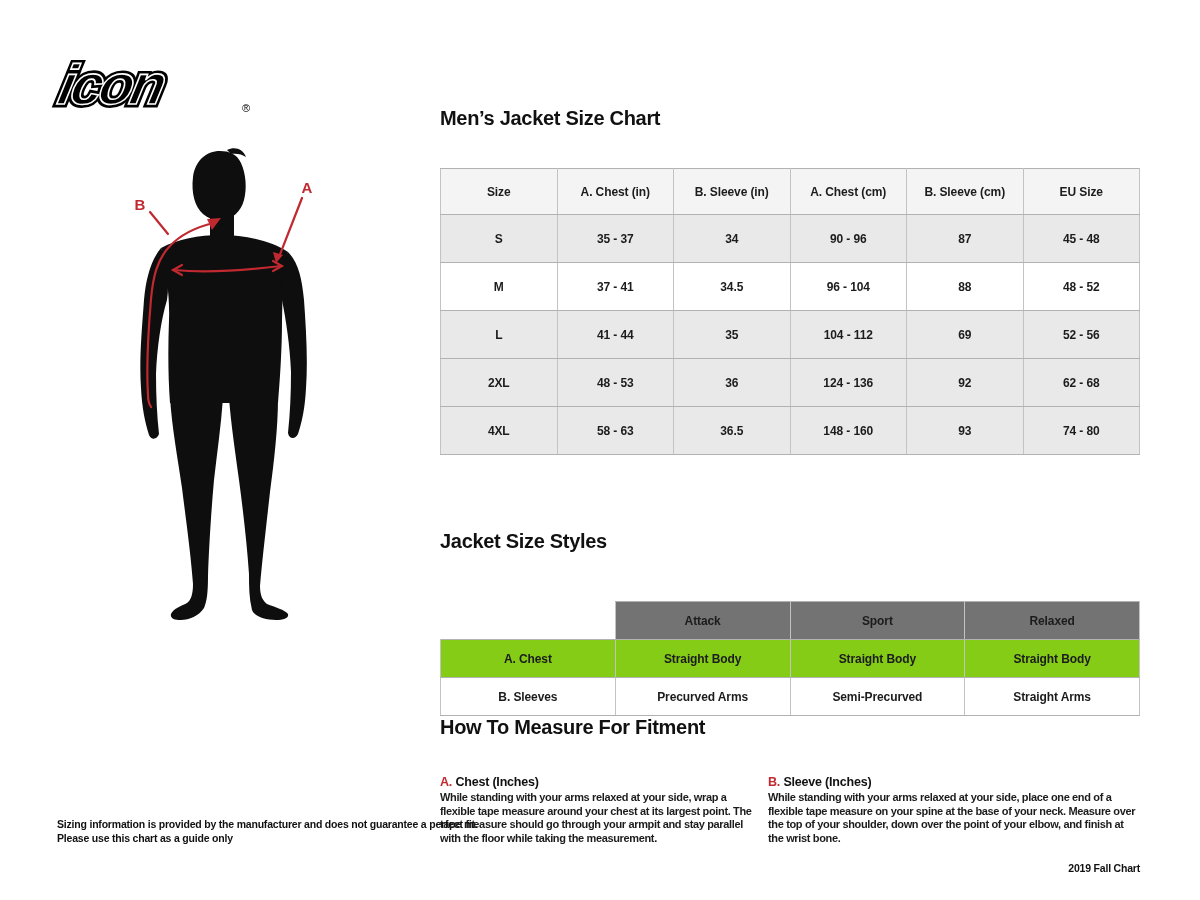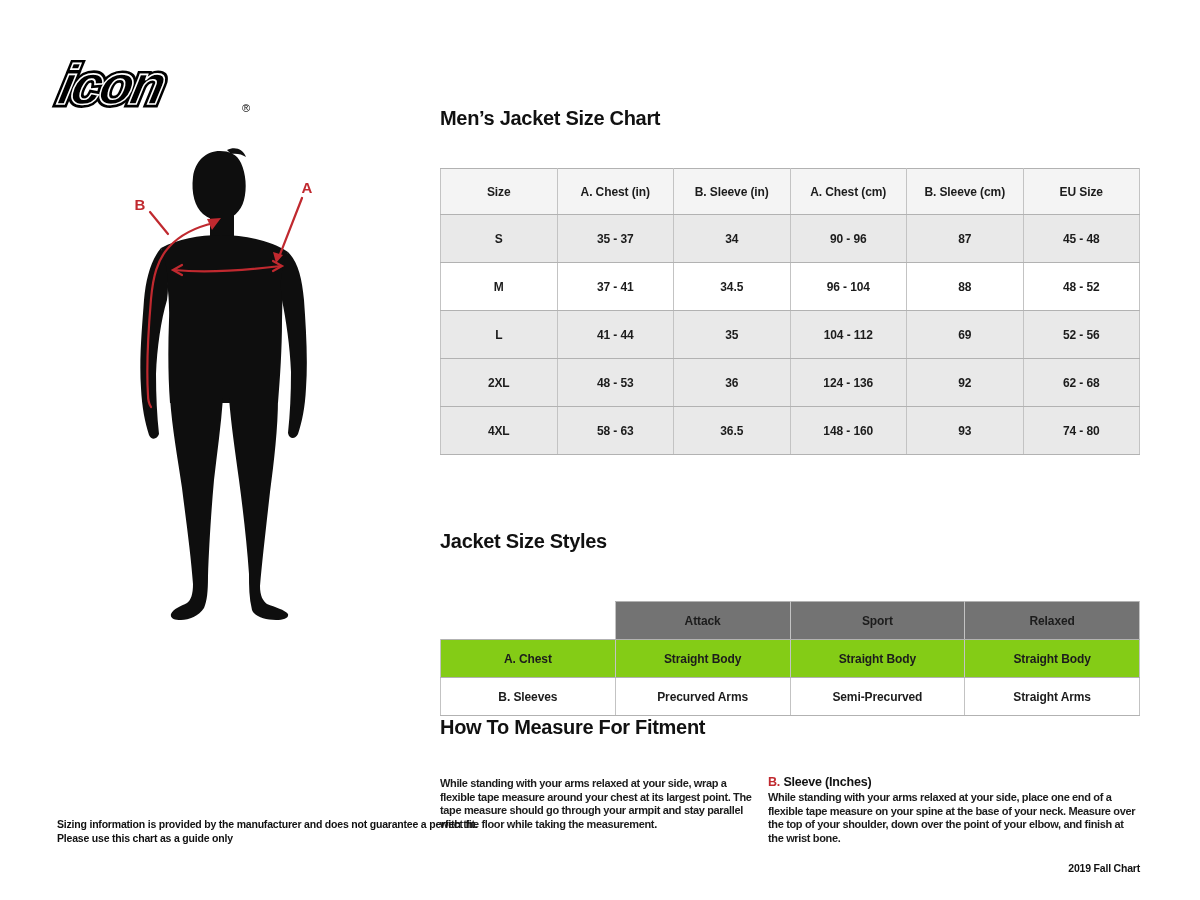--- a/index.html
+++ b/index.html
@@ -169,20 +169,24 @@
         <td>Semi-Precurved</td>
         <td>Straight Arms</td>
       </tr>
     </tbody>
   </table>
 
   <div class="h" id="h-measure">How To Measure For Fitment</div>
 
   <div id="measure-cols">
     <div>
+      <div class="m-label">
+        <span class="m-prefix">A.</span>
+        <span>Chest (Inches)</span>
+      </div>
       <div class="m-text">While standing with your arms relaxed at your side, wrap a flexible tape measure around your chest at its largest point. The tape measure should go through your armpit and stay parallel with the floor while taking the measurement.</div>
     </div>
     <div>
       <div class="m-label">
         <span class="m-prefix">B.</span>
         <span>Sleeve (Inches)</span>
       </div>
       <div class="m-text">While standing with your arms relaxed at your side, place one end of a flexible tape measure on your spine at the base of your neck. Measure over the top of your shoulder, down over the point of your elbow, and finish at the wrist bone.</div>
     </div>
   </div>

